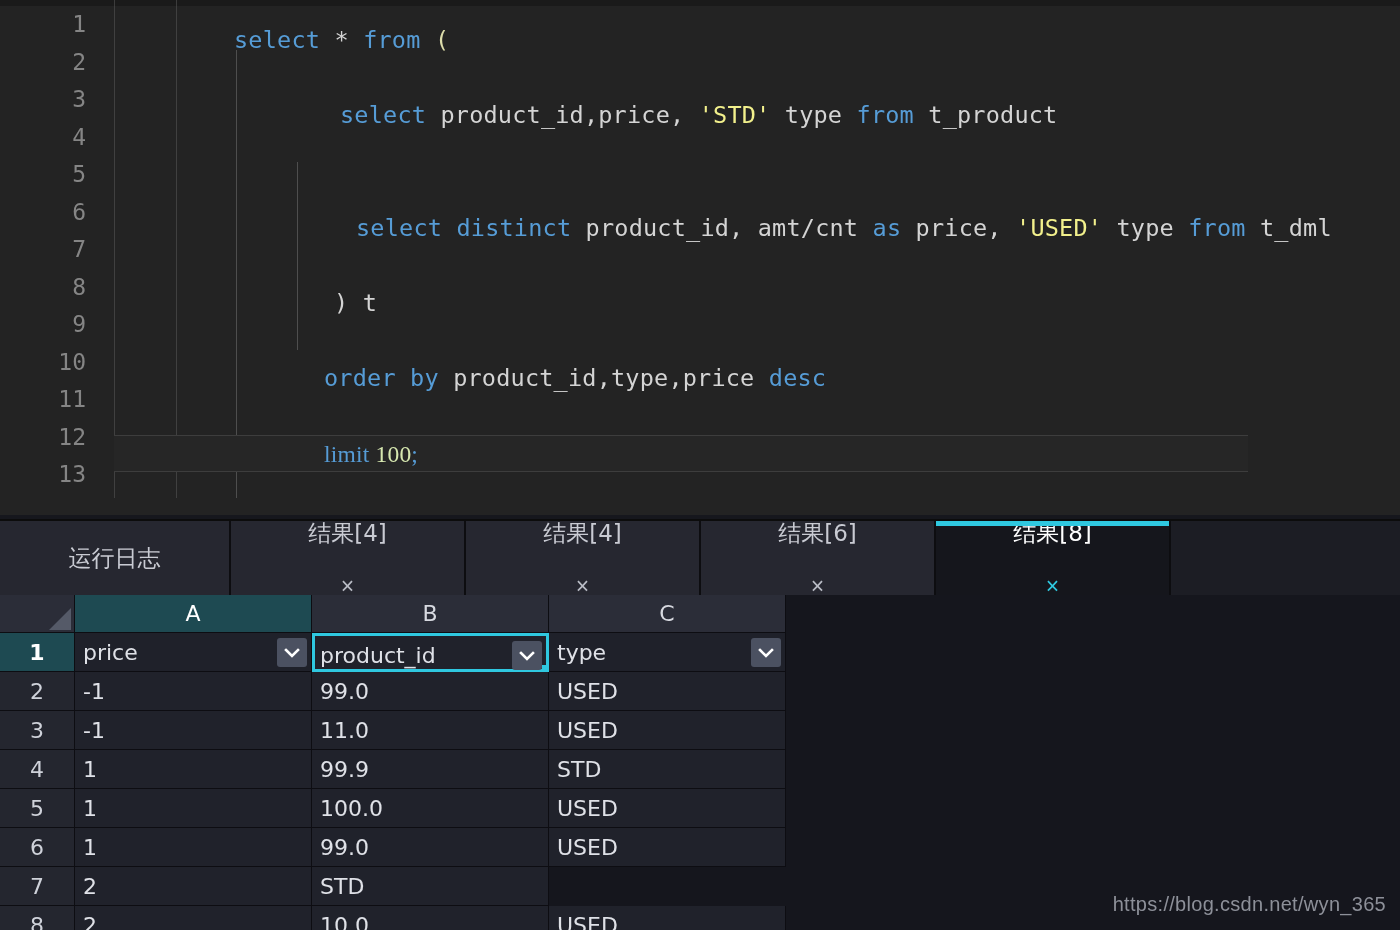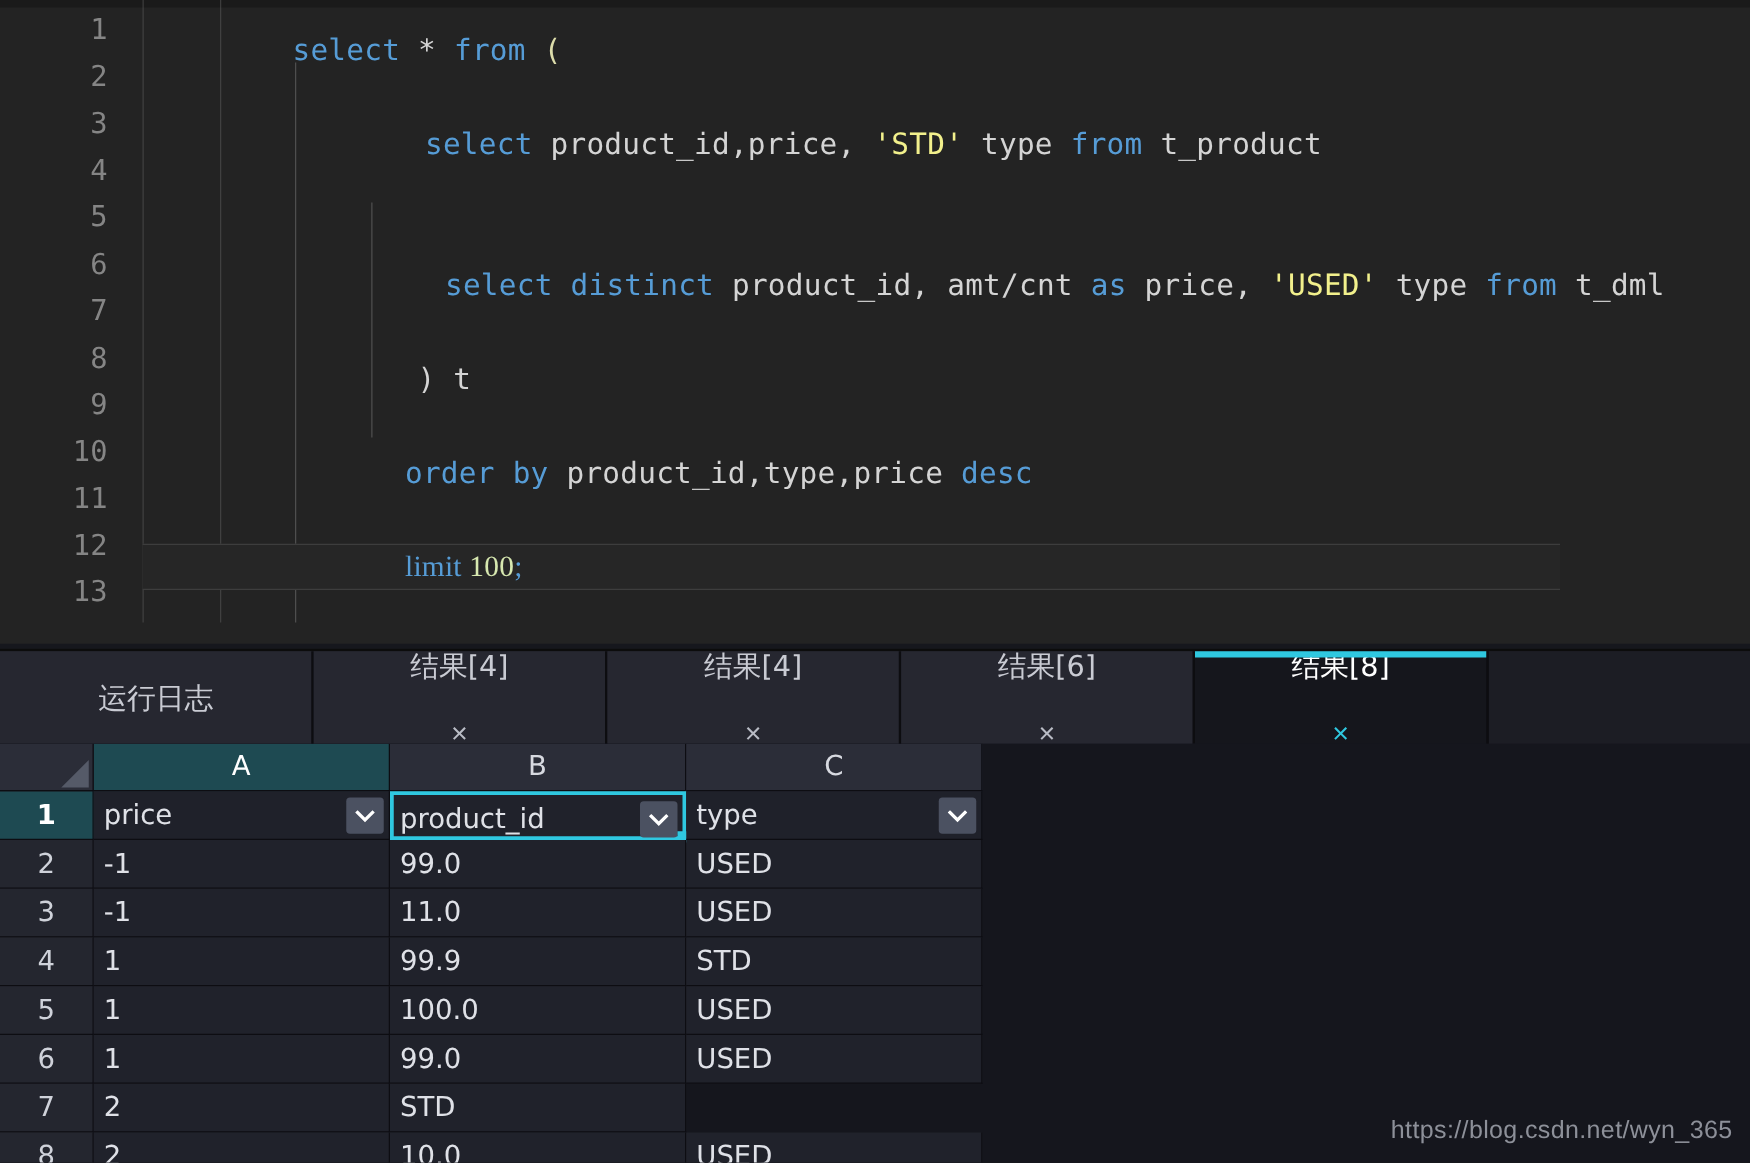--- a/index.html
+++ b/index.html
@@ -76,21 +76,21 @@
   .tab {
     position: relative;
     display: flex; align-items: center; justify-content: center;
     gap: 26px;
     background: #262730;
     border-right: 2px solid #0d0d10;
     color: #c9cbd3;
     font-family: "DejaVu Sans", sans-serif;
     font-size: 23px;
   }
-  .tab.log { width: 251px; }
+  .tab.log { width: 231px; }
   .tab.res { width: 235px; flex-direction: column; }
   .tab.active {
     background: #15161c;
     color: #ffffff;
     justify-content: center;
   }
   .tab-accent {
     position: absolute; left: 0; right: 0; top: 0; height: 5px;
     background: #2fc8e0;
   }

